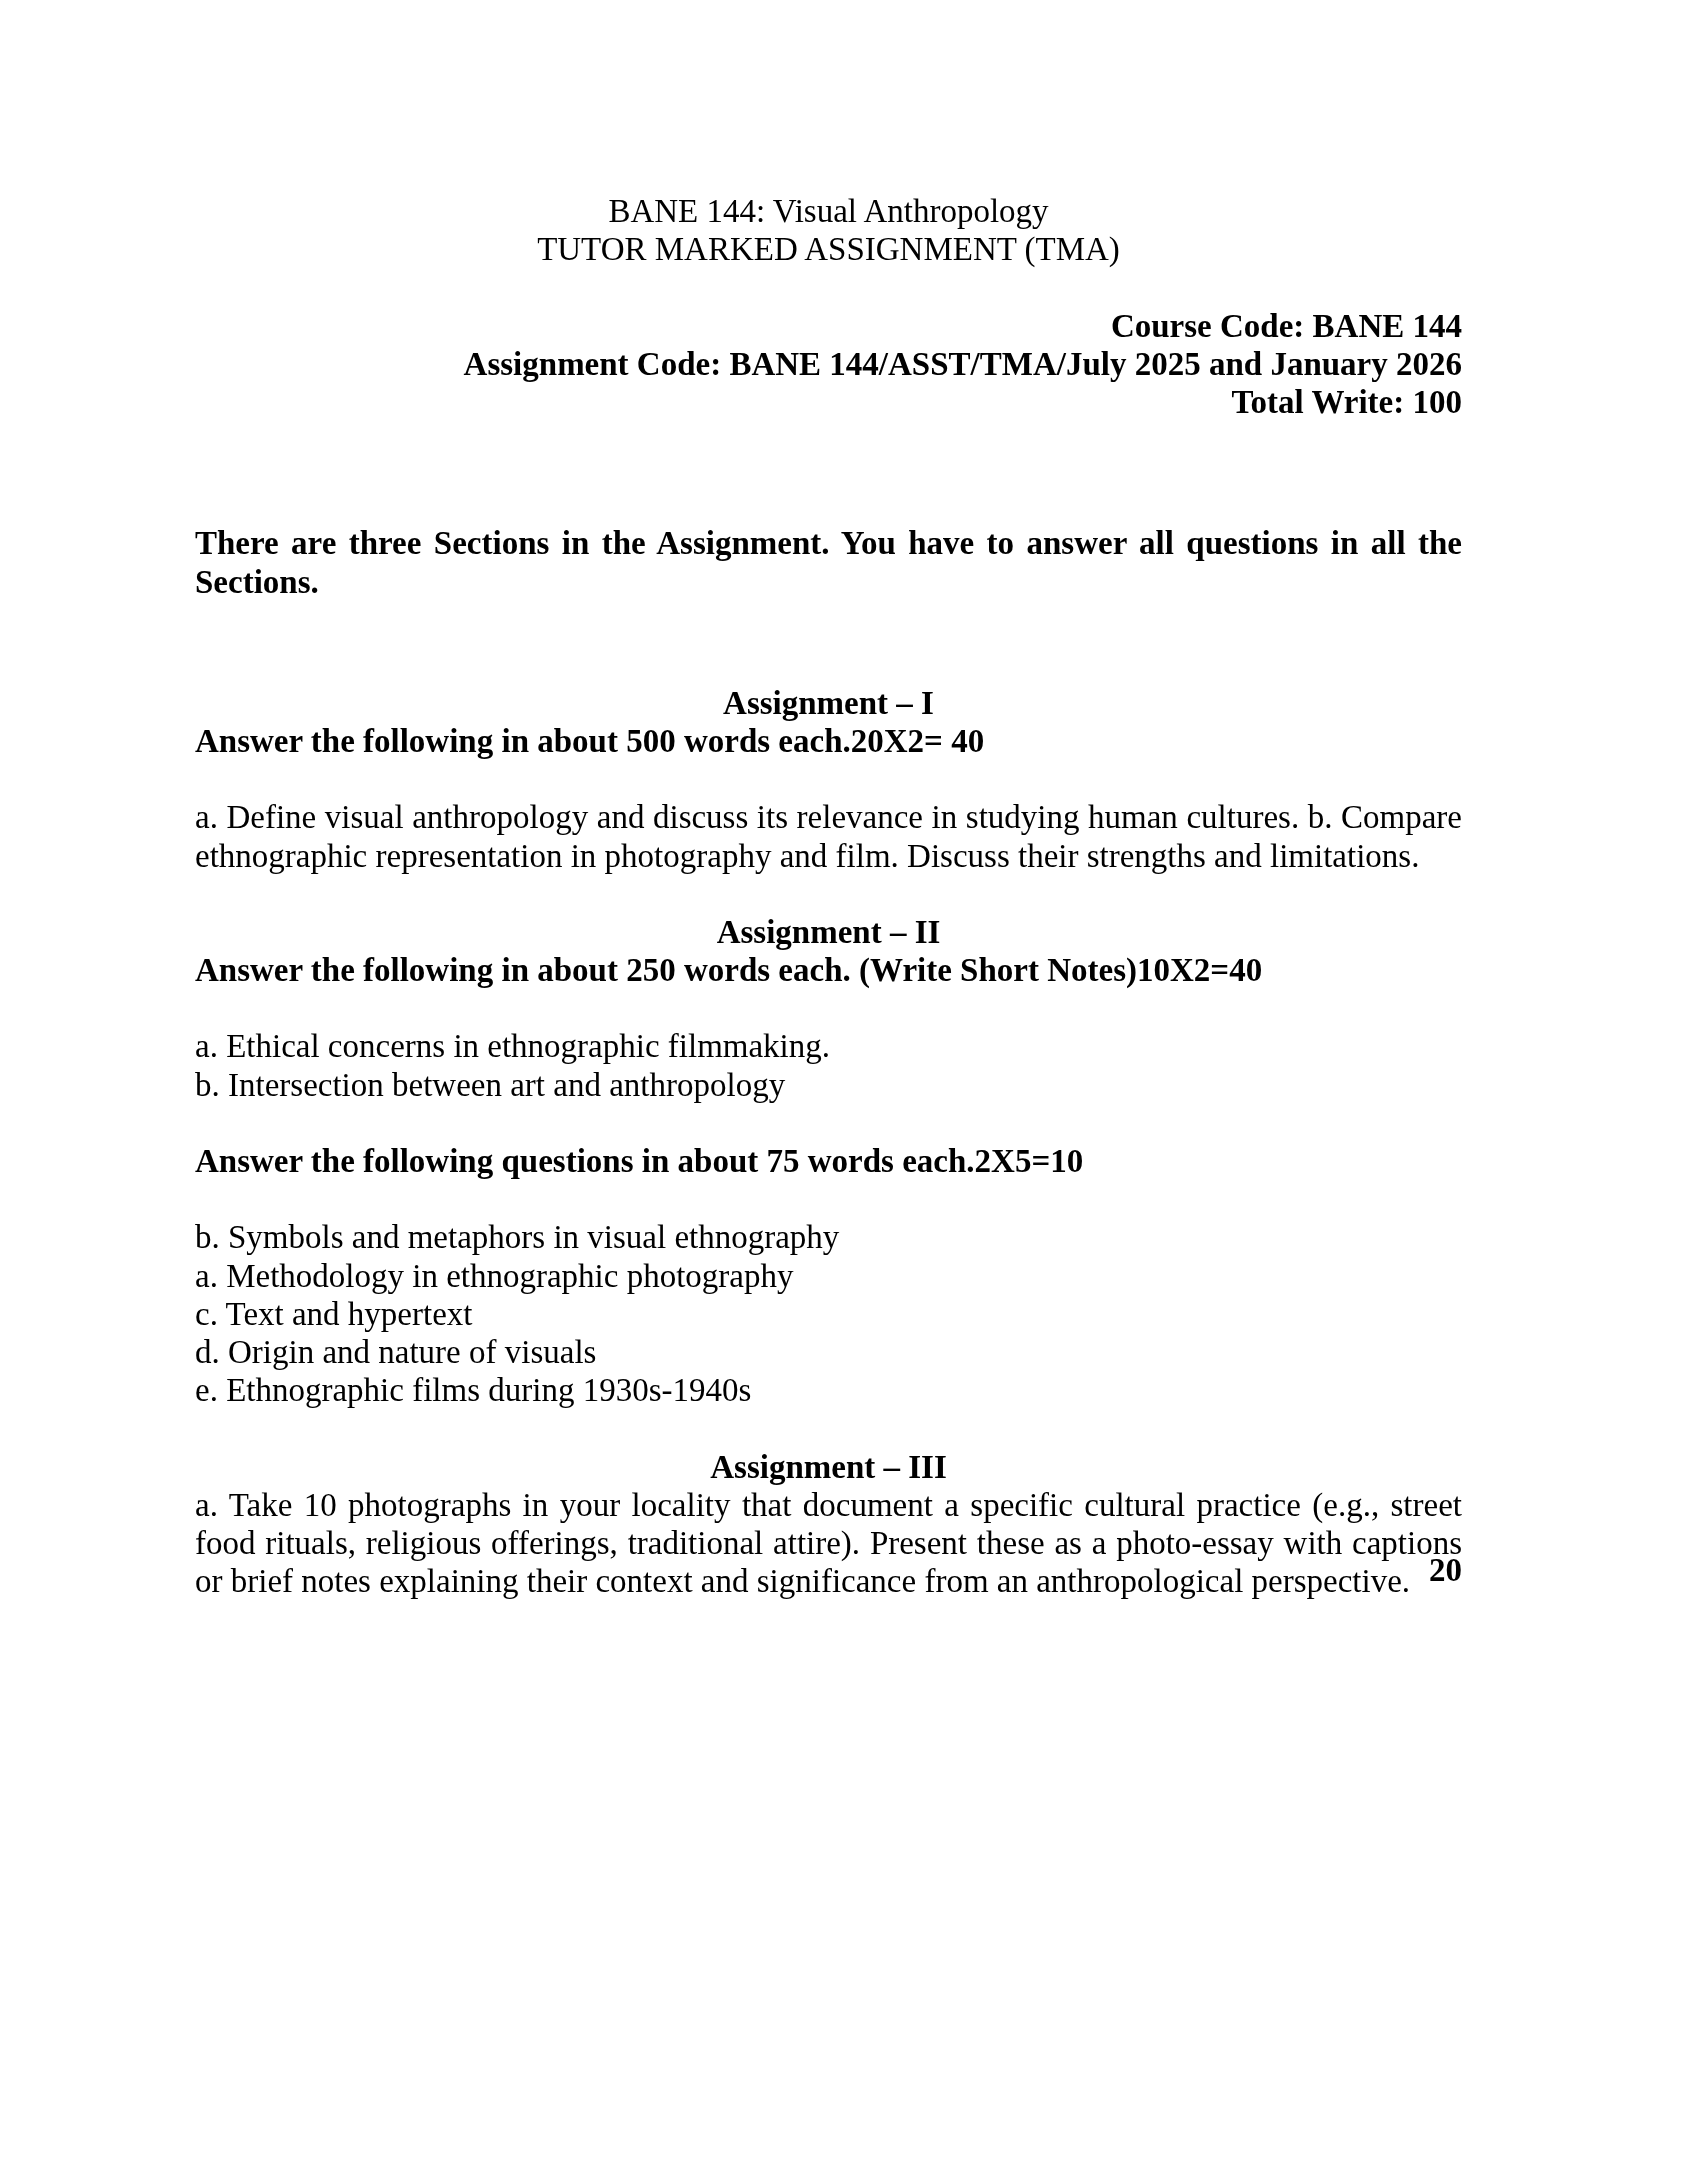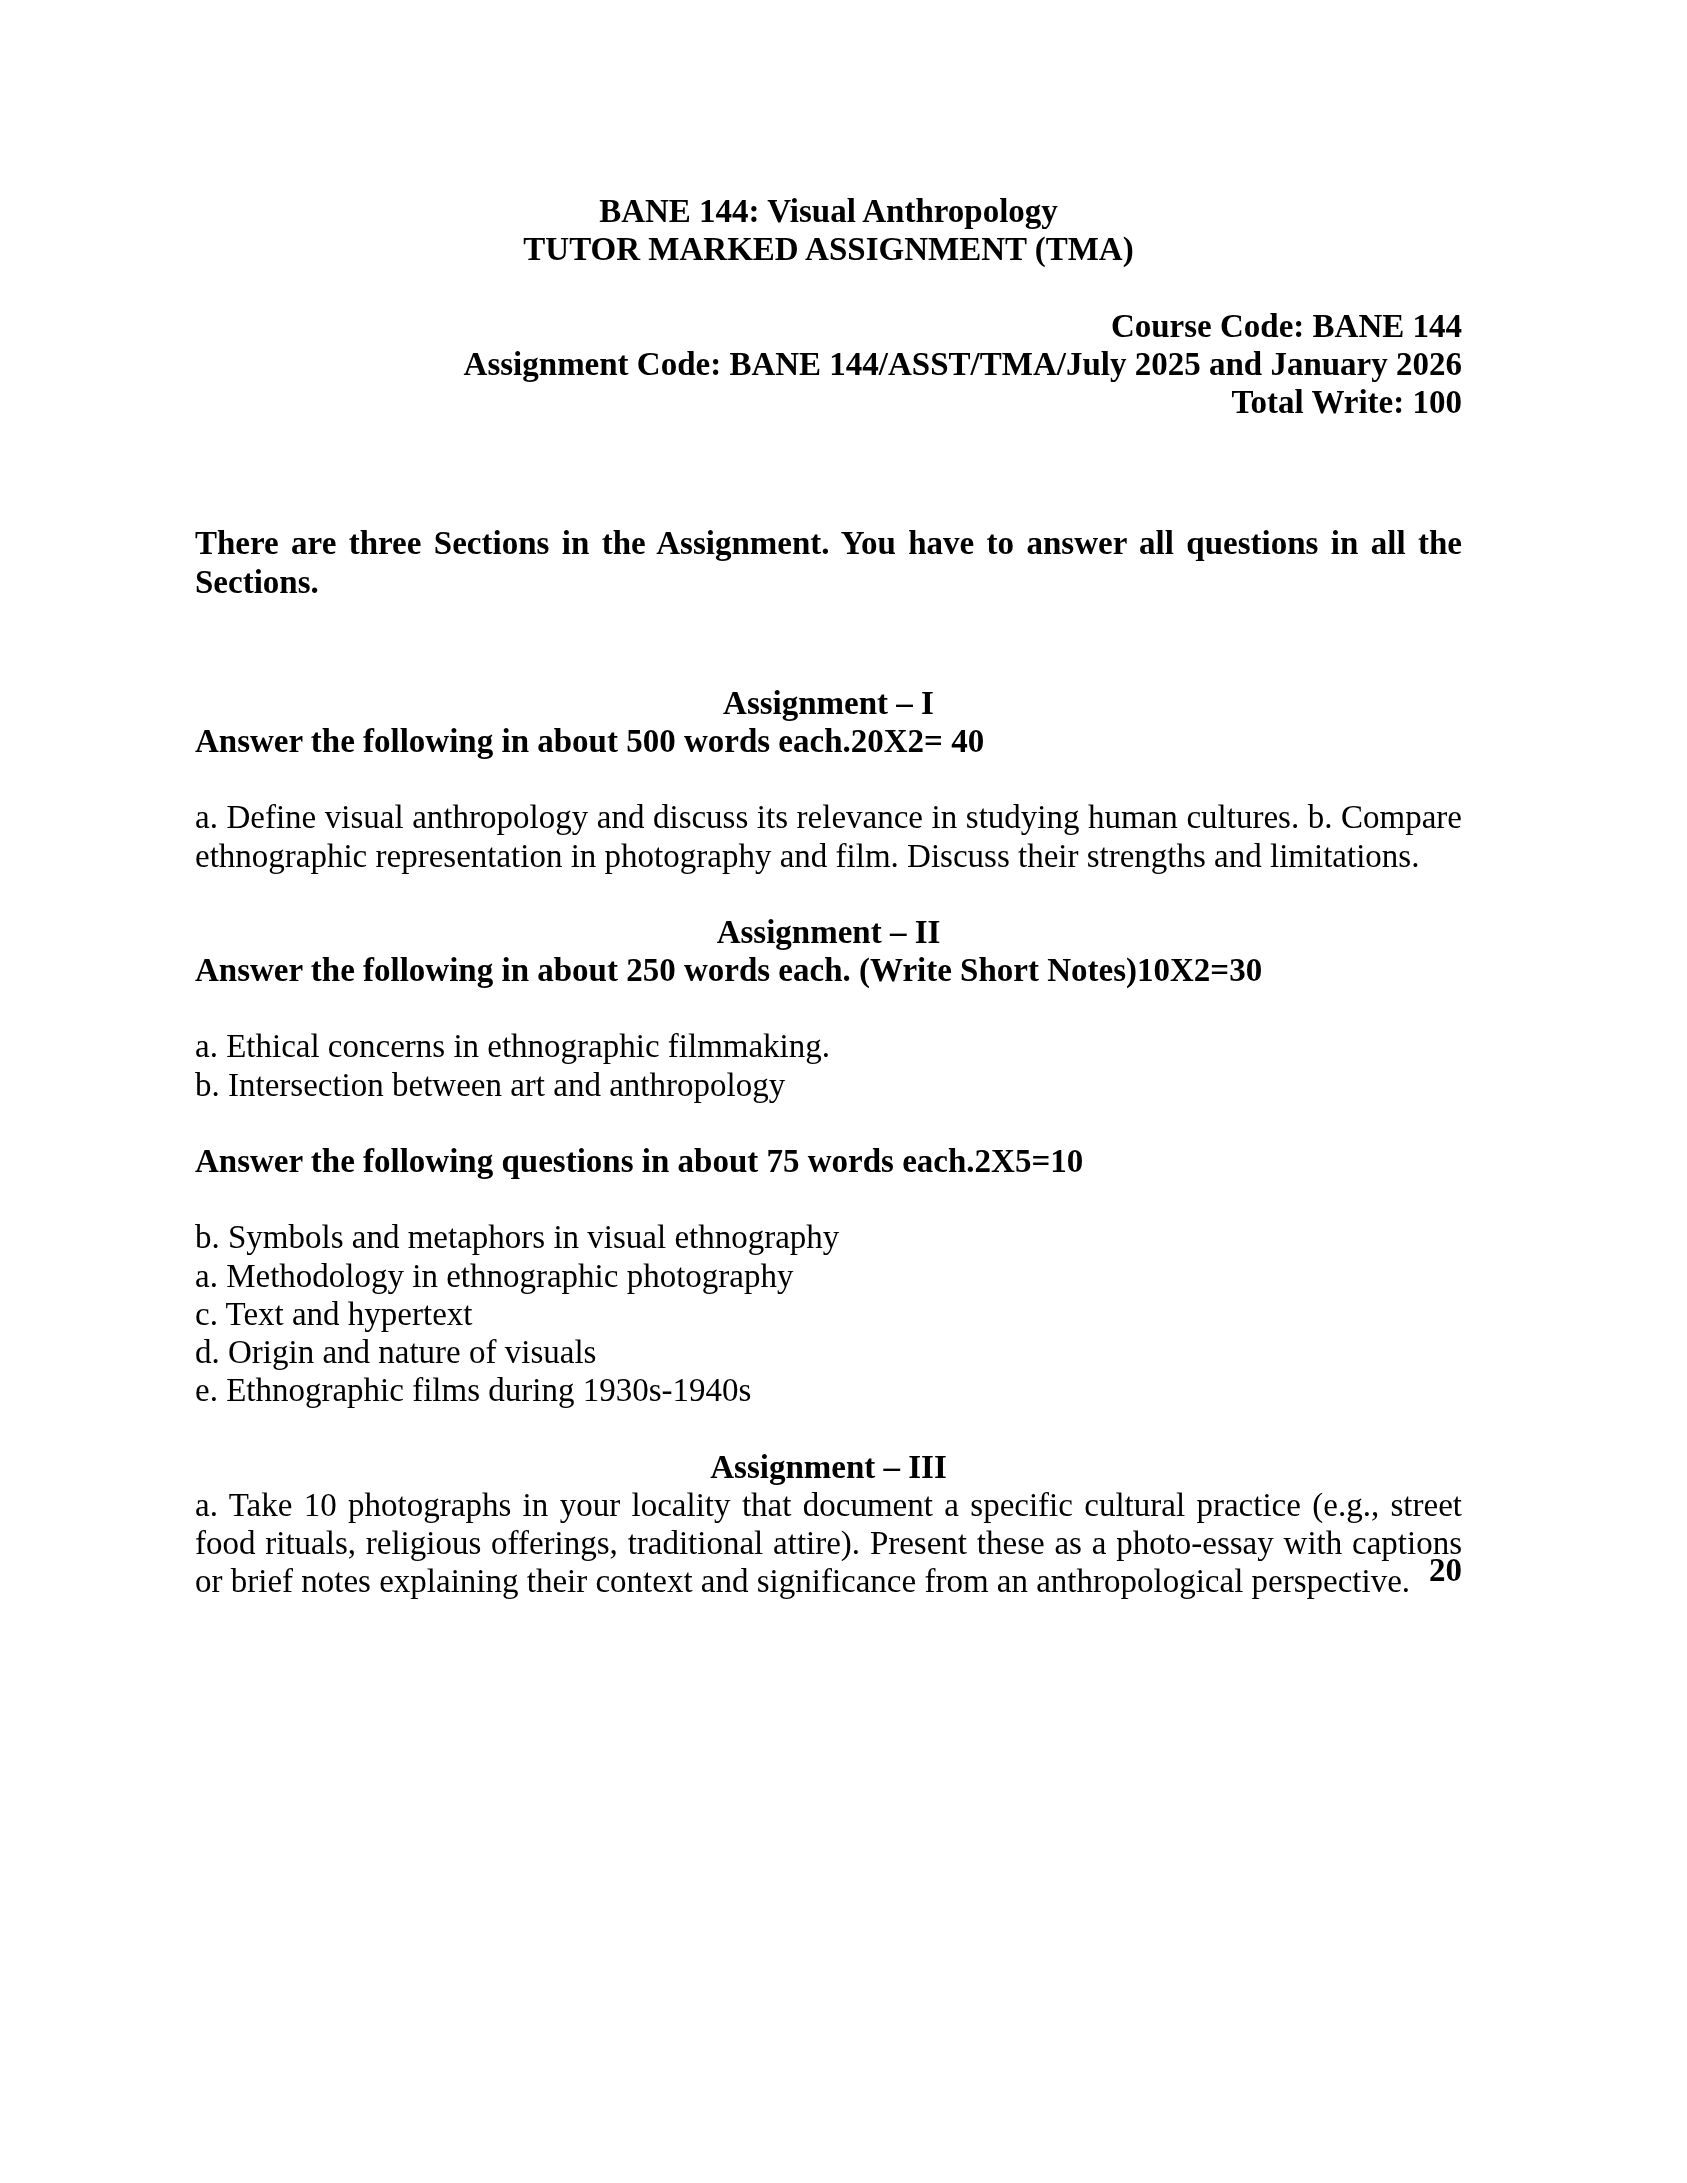--- a/index.html
+++ b/index.html
@@ -15,21 +15,21 @@
     background: #ffffff;
     color: #000000;
     font-family: "Liberation Serif", serif;
     font-size: 33px;
     line-height: 1.16;
     padding: 192px 225px 132px 195px;
   }
 
   .title-block {
     text-align: center;
-    font-weight: bold;
+    font-weight: normal;
     margin-bottom: 38px;
   }
   .course-block {
     text-align: right;
     font-weight: bold;
     margin-bottom: 103px;
   }
   .intro {
     font-weight: bold;
     text-align: justify;
@@ -96,21 +96,21 @@
       <span>Answer the following in about 500 words each.</span>
       <span class="marks">20X2= 40</span>
     </div>
     <div class="body-par">a. Define visual anthropology and discuss its relevance in studying human cultures. b. Compare ethnographic representation in photography and film. Discuss their strengths and limitations.</div>
   </div>
 
   <div>
     <div class="section-heading">Assignment – II</div>
     <div class="instruction-row">
       <span>Answer the following in about 250 words each. (Write Short Notes)</span>
-      <span class="marks">10X2=30</span>
+      <span class="marks">10X2=40</span>
     </div>
     <div class="list">
       <div class="list-item">a. Ethical concerns in ethnographic filmmaking.</div>
       <div class="list-item">b. Intersection between art and anthropology</div>
     </div>
     <div class="instruction-row">
       <span>Answer the following questions in about 75 words each.</span>
       <span class="marks">2X5=10</span>
     </div>
     <div class="list">

